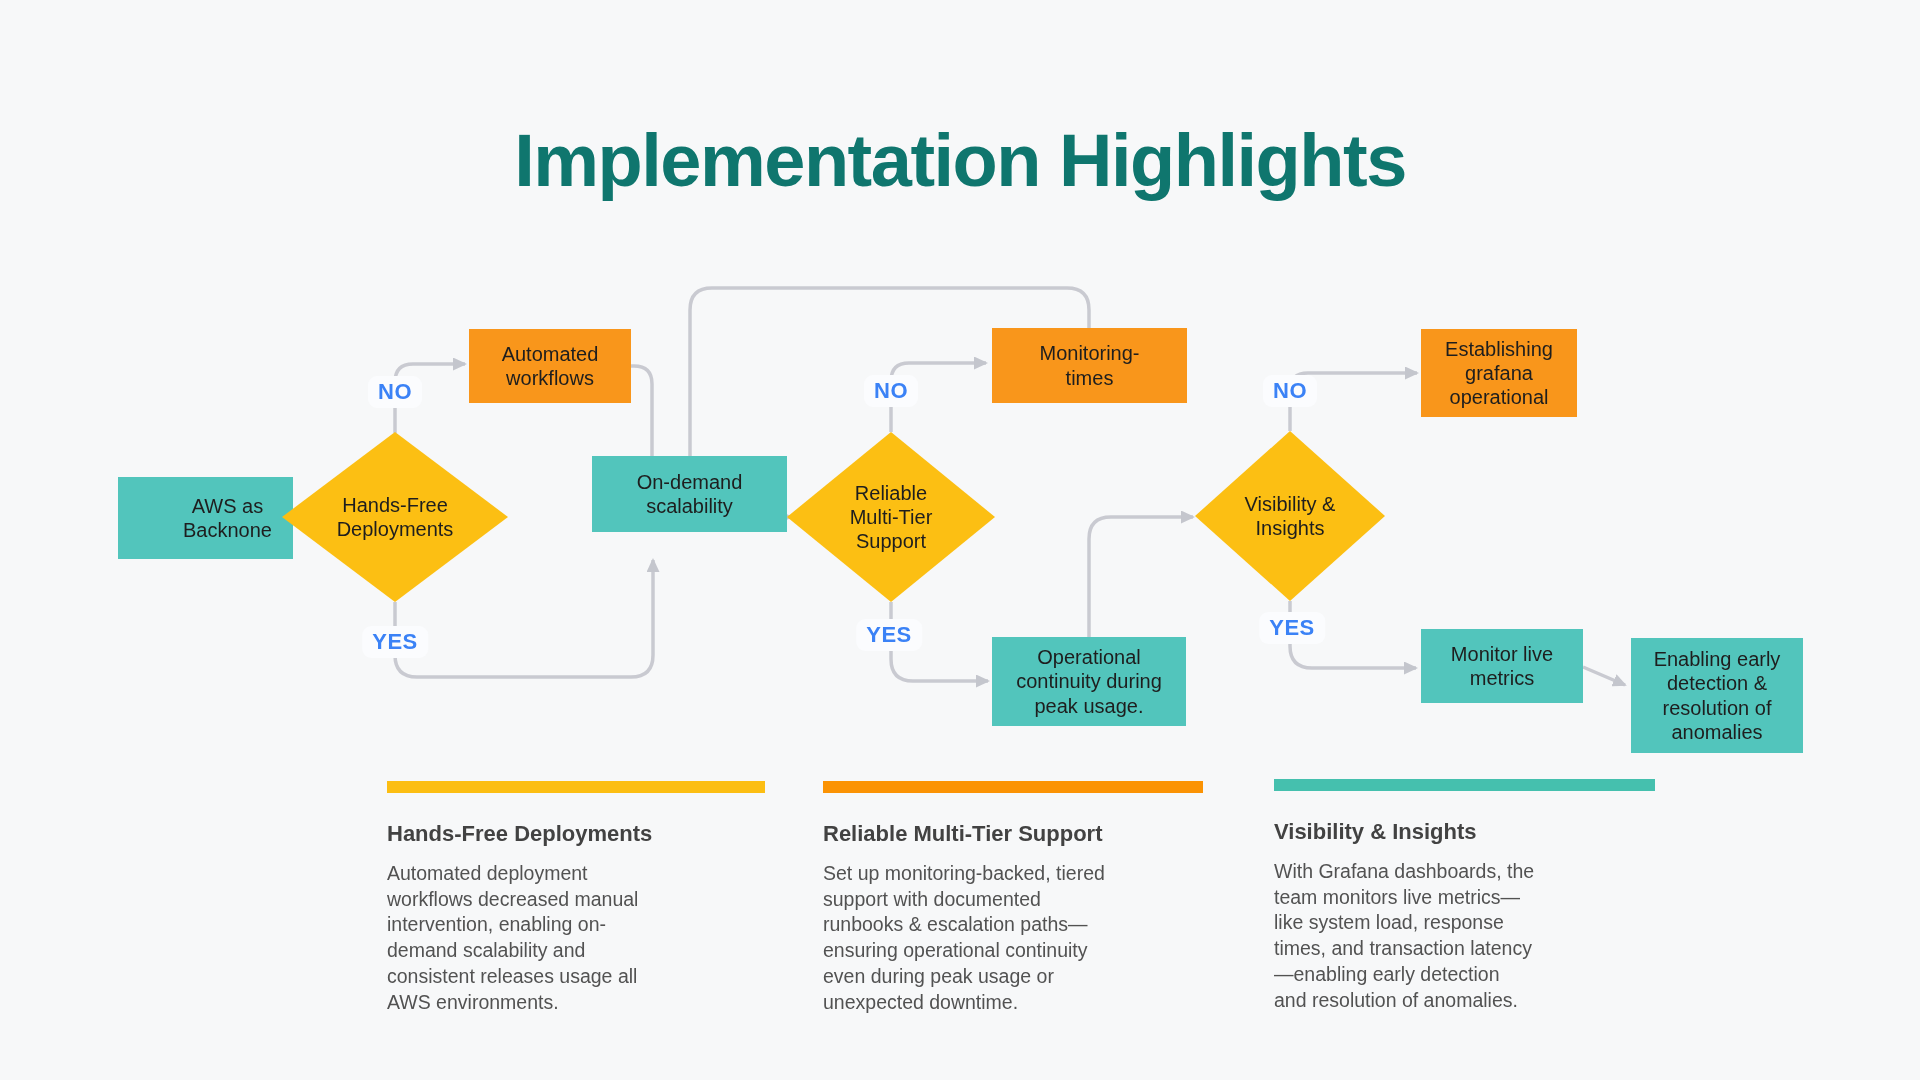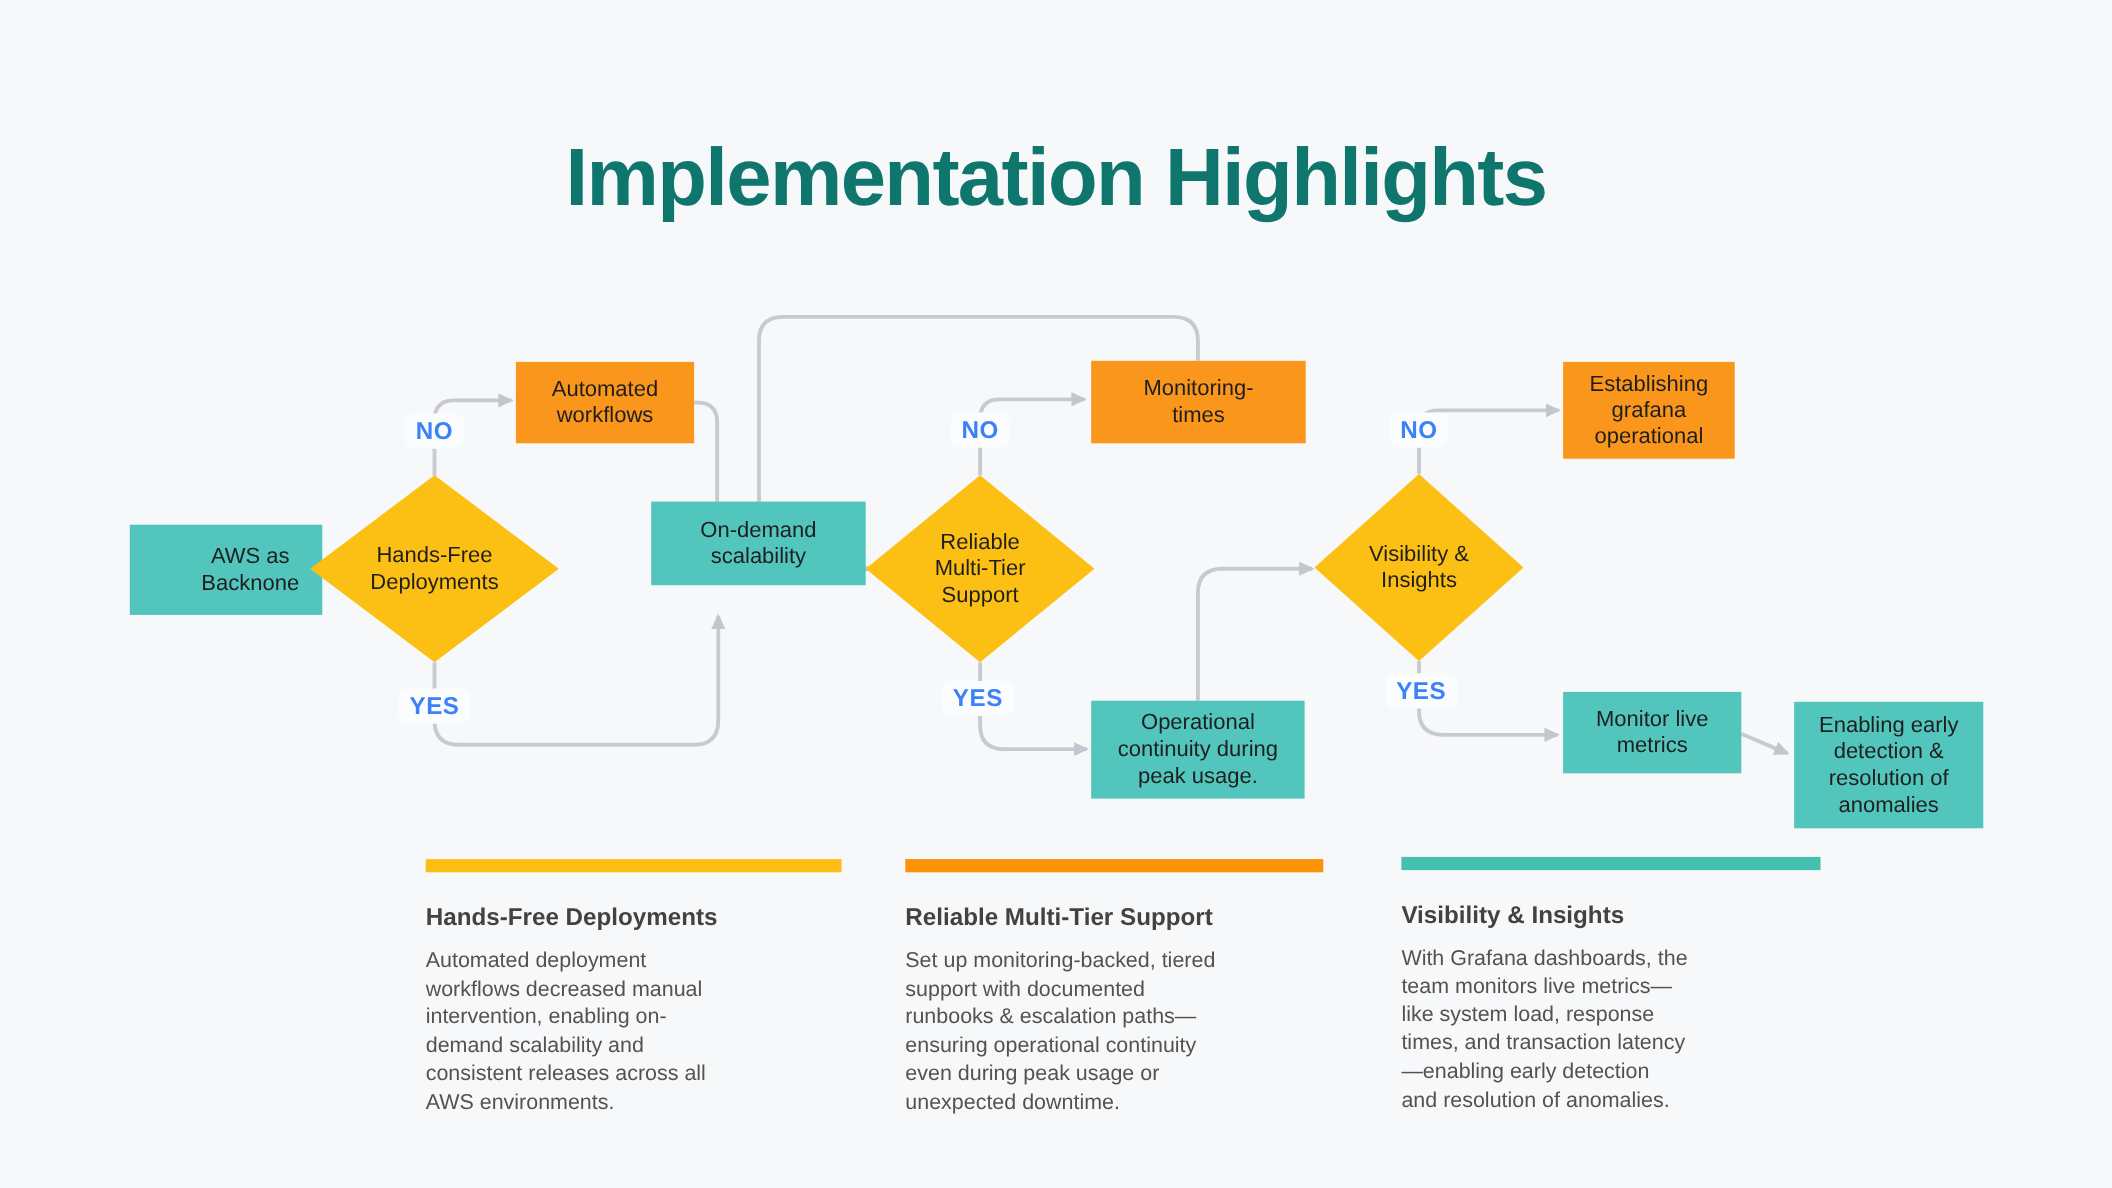--- a/index.html
+++ b/index.html
@@ -110,21 +110,21 @@
   <div class="edge-label" style="left:1290px;top:391px;">NO</div>
   <div class="edge-label" style="left:1292px;top:628px;">YES</div>
 
   <div class="col" style="left:387px;top:781px;">
     <div class="bar bar-yellow" style="width:378px;"></div>
     <h3>Hands-Free Deployments</h3>
     <p>Automated deployment
 workflows decreased manual
 intervention, enabling on-
 demand scalability and
-consistent releases across all
+consistent releases usage all
 AWS environments.</p>
   </div>
 
   <div class="col" style="left:823px;top:781px;">
     <div class="bar bar-orange" style="width:380px;"></div>
     <h3>Reliable Multi-Tier Support</h3>
     <p>Set up monitoring-backed, tiered
 support with documented
 runbooks &amp; escalation paths—
 ensuring operational continuity

